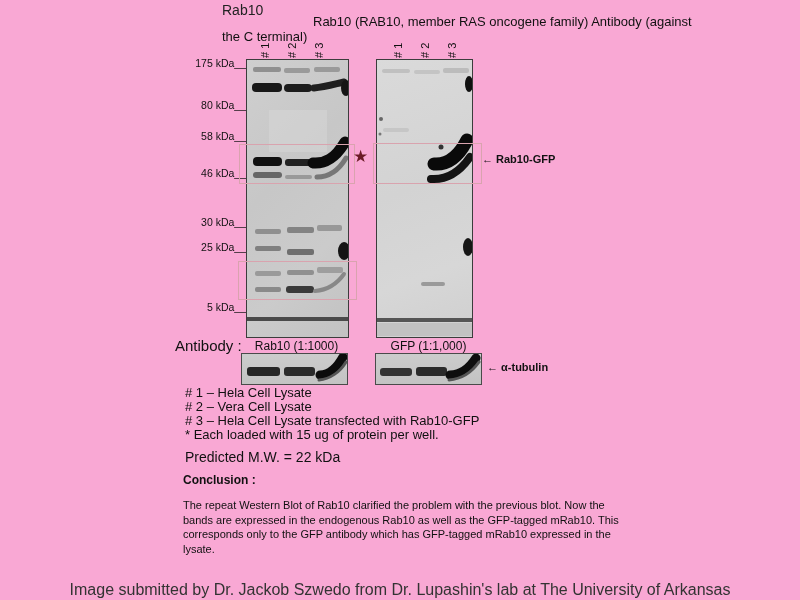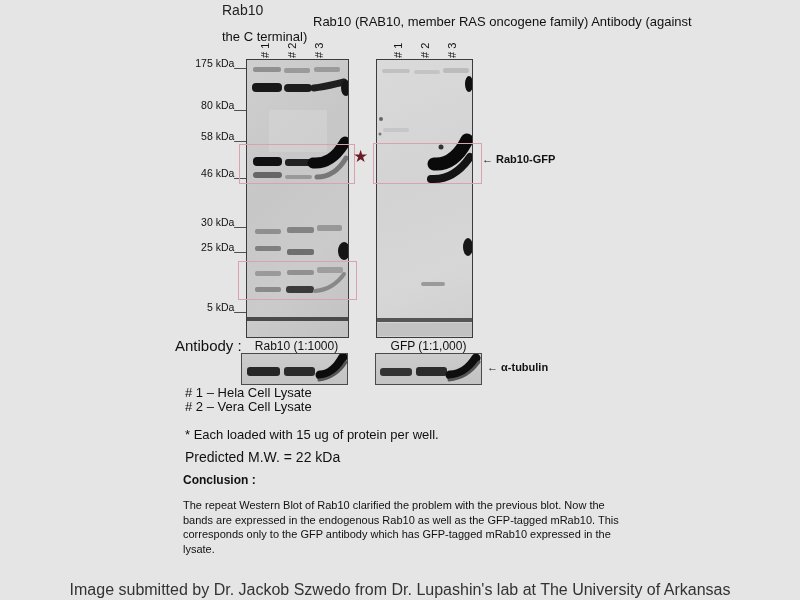--- a/index.html
+++ b/index.html
@@ -1,16 +1,16 @@
 <!DOCTYPE html>
 <html><head>
 <meta charset="utf-8">
 <style>
   html,body{margin:0;padding:0;background:#fff;}
-  #page{position:relative;width:800px;height:600px;background:#e5e5e5;overflow:hidden;
+  #page{position:relative;width:800px;height:600px;background:#f9a8d4;overflow:hidden;
         font-family:"Liberation Sans",sans-serif;color:#1c1c1c;}
   .abs{position:absolute;}
   .title{font-size:14px;color:#222;}
   .sub{font-size:13px;color:#111;}
   .lane-label{font-size:11px;color:#111;transform:rotate(-90deg);transform-origin:center;
               width:28px;height:16px;line-height:16px;white-space:nowrap;text-align:left;}
   .mw{font-size:10.5px;color:#111;width:52px;text-align:right;letter-spacing:0px;}
   .blot{border:1px solid #3c3c3c;}
   .blot-left{background:linear-gradient(135deg,#cfcfcf 0%,#c7c7c7 40%,#cbcbcb 70%,#c2c2c2 100%);}
   .blot-right{background:linear-gradient(160deg,#dadada 0%,#d3d3d3 45%,#d7d7d7 75%,#cfcfcf 100%);}
@@ -140,20 +140,21 @@
       <rect x="4" y="14" width="32" height="8" rx="3" fill="#333333"></rect>
       <rect x="40" y="13" width="31" height="9" rx="3" fill="#2b2b2b"></rect>
       <path d="M74,21 C84,21 93,15 100,4" stroke="#0e0e0e" stroke-width="9" fill="none" stroke-linecap="round"></path>
       <path d="M73,26 C85,25 96,18 103,8" stroke="#555555" stroke-width="3" fill="none" stroke-linecap="round"></path>
     </svg>
   </div>
   <div class="abs annot" style="left:487px;top:361px;">← α-tubulin</div>
 
   <div class="abs note-line" style="left:185px;top:386px;"># 1 – Hela Cell Lysate</div>
   <div class="abs note-line" style="left:185px;top:400px;"># 2 – Vera Cell Lysate</div>
+  <div class="abs note-line" style="left:185px;top:414px;"># 3 – Hela Cell Lysate transfected with Rab10-GFP</div>
   <div class="abs note-line" style="left:185px;top:428px;">* Each loaded with 15 ug of protein per well.</div>
   <div class="abs predicted" style="left:185px;top:449px;">Predicted M.W. = 22 kDa</div>
 
   <div class="abs conc-head" style="left:183px;top:473px;">Conclusion :</div>
   <div class="abs conc-body" style="left:183px;top:498px;">The repeat Western Blot of Rab10 clarified the problem with the previous blot. Now the bands are expressed in the endogenous Rab10 as well as the GFP-tagged mRab10. This corresponds only to the GFP antibody which has GFP-tagged mRab10 expressed in the lysate.</div>
 
   <div class="abs footer" style="left:0px;top:581px;">Image submitted by Dr. Jackob Szwedo from Dr. Lupashin's lab at The University of Arkansas</div>
 
 </div>
 

